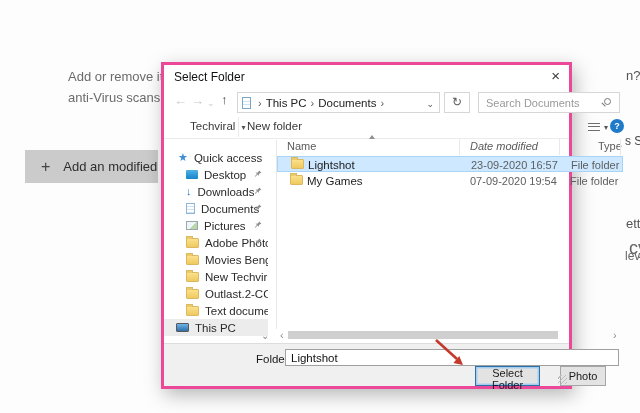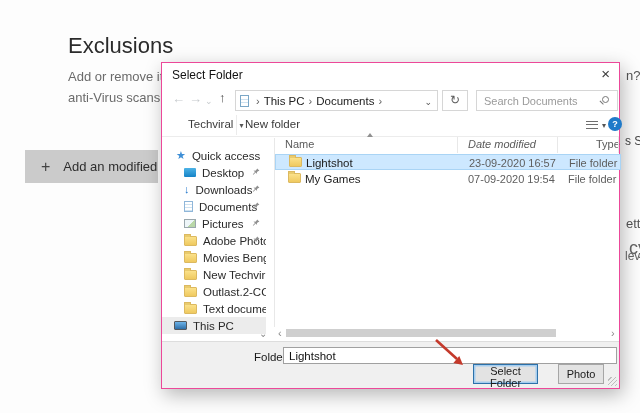--- a/index.html
+++ b/index.html
@@ -13,22 +13,22 @@
              display:flex; align-items:center; font-size:13px; color:#2e2e2e; cursor:default; }
   .add-btn .plus { font-size:16px; font-weight:300; color:#444; margin:0 13px 0 16px; }
   .frag { position:absolute; white-space:nowrap; }
   .frag-0 { left:626px; top:68px;  font-size:13px; color:#555; }
   .frag-1 { left:625px; top:134px; font-size:12px; color:#444; }
   .frag-2 { left:626px; top:216px; font-size:13px; color:#555; }
   .frag-3 { left:629px; top:238px; font-size:18px; color:#666; }
   .frag-4 { left:625px; top:249px; font-size:12px; color:#666; }
 
   
-  .dialog { position:absolute; left:161px; top:62px; width:459px; height:327px; background:#fff;
-            border:1px solid #ec4899; box-shadow:3px 6px 18px rgba(0,0,0,.28); z-index:10; font-size:11.5px; }
+  .dialog { position:absolute; left:161px; top:62px; width:411px; height:327px; background:#fff;
+            border:3px solid #ec4899; box-shadow:3px 6px 18px rgba(0,0,0,.28); z-index:10; font-size:11.5px; }
   .dlg-title { position:absolute; left:10px; top:5px; font-size:12px; color:#111; }
   .dlg-close { position:absolute; right:9px; top:2px; font-size:15px; color:#3c3c3c; line-height:18px; cursor:default; }
 
   
   .nav-glyph { position:absolute; font-size:13px; line-height:14px; }
   .g-back { left:10px; top:29px; color:#c6cacd; }
   .g-fwd  { left:27px; top:29px; color:#c6cacd; }
   .g-chev { left:43px; top:31px; color:#c6cacd; font-size:9px; }
   .g-up   { left:57px; top:28px; color:#4a4a4a; }
   .addr-box { position:absolute; left:73px; top:27px; width:203px; height:21px; border:1px solid #d6d6d6; background:#fff;
@@ -111,21 +111,20 @@
           background:repeating-linear-gradient(135deg,transparent 0 2px,#bdbdbd 2px 3px); }
 
   
   .red-arrow { position:absolute; left:430px; top:336px; z-index:99; }
 </style>
 </head>
 <body>
 
 <div class="page">
 
-  <div class="bg-title">Exclusions</div>
   <div class="bg-desc">
     <div>Add or remove items that you</div>
     <div>anti-Virus scans.</div>
   </div>
   <button class="add-btn">
     <span class="plus">+</span>
     <span>Add an modified</span>
   </button>
   <div class="frag frag-0">n?</div>
   <div class="frag frag-1">s Se</div>

